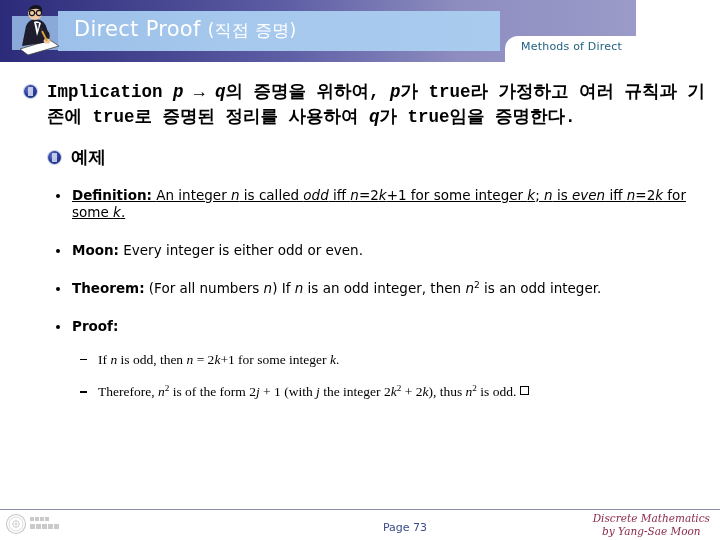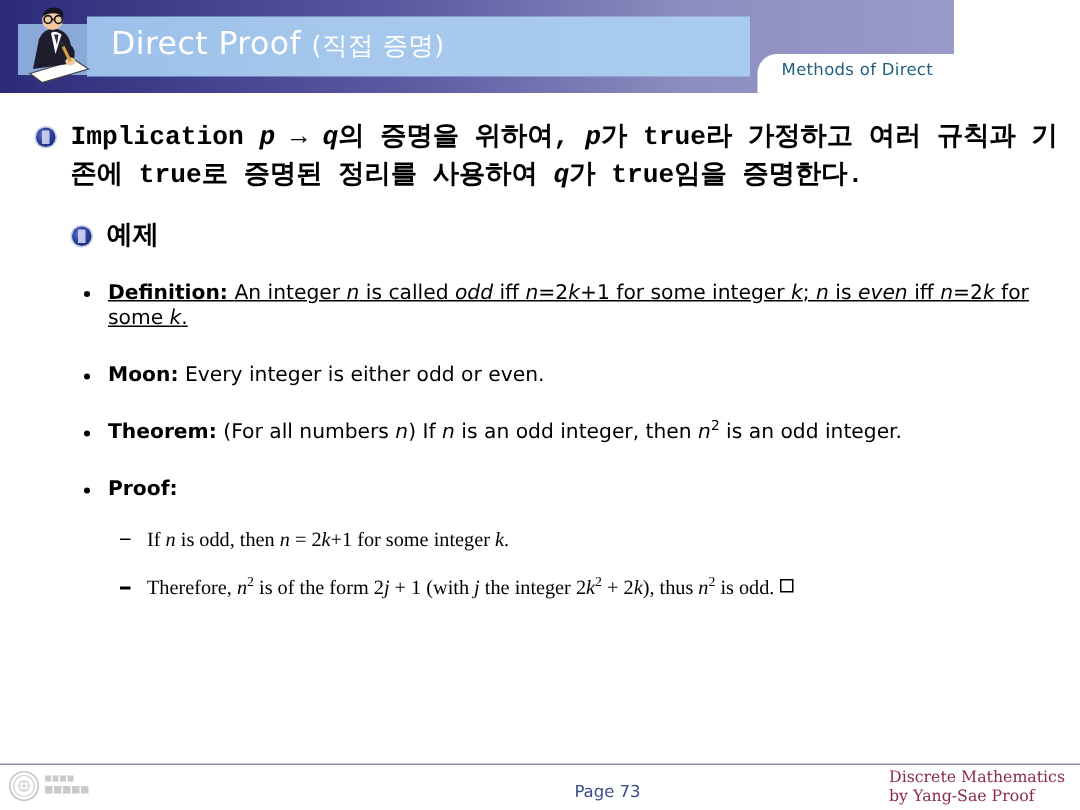--- a/index.html
+++ b/index.html
@@ -208,22 +208,23 @@
     text-align: center;
     font-size: 11px;
     color: #3b4c8a;
     font-family: "DejaVu Sans", sans-serif;
     padding-left: 45px;
   }
   .credit {
     position: absolute;
     right: 10px;
     top: 512px;
-    text-align: left;
+    text-align: center;
     font-size: 10.5px;
+    font-style: italic;
     color: #8c2a4a;
     line-height: 1.28;
     font-family: "DejaVu Serif", serif;
     white-space: nowrap;
   }
   .univ-logo {
     position: absolute;
     left: 4px;
     top: 512px;
     width: 70px;
@@ -336,14 +337,14 @@
     <rect x="38" y="12" width="5" height="5"></rect>
       <rect x="44" y="12" width="5" height="5"></rect>
     <rect x="50" y="12" width="5" height="5"></rect>
   </g>
 </svg>
 
 <div class="page-num">Page 73</div>
 
 <div class="credit">
   <div>Discrete Mathematics</div>
-  <div>by Yang-Sae Proof</div>
+  <div>by Yang-Sae Moon</div>
 </div>
 
 </body></html>

